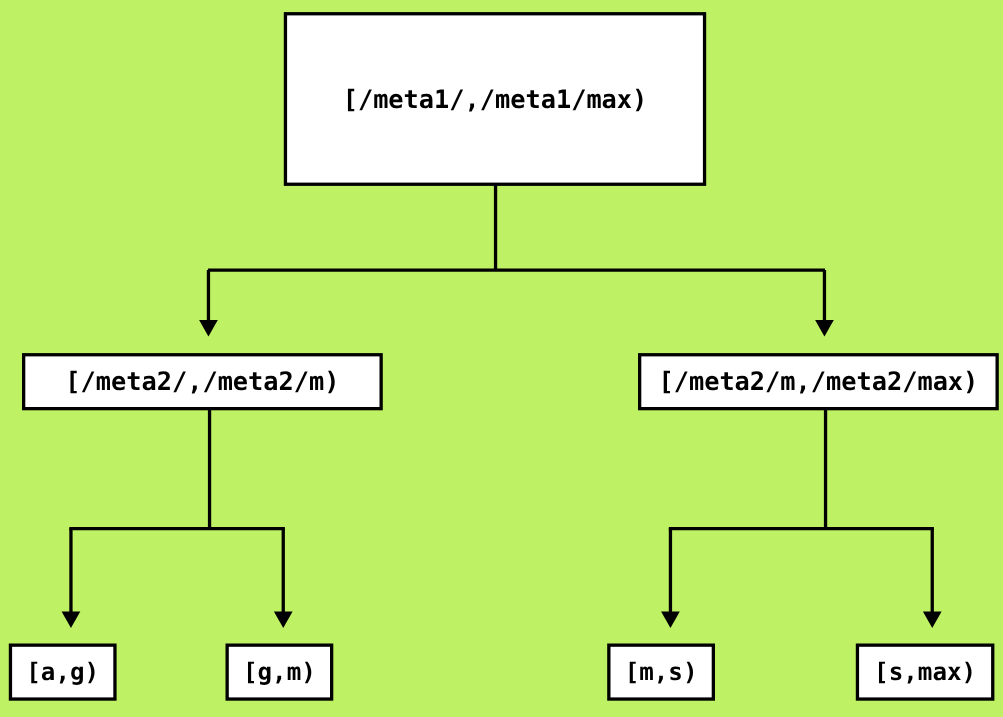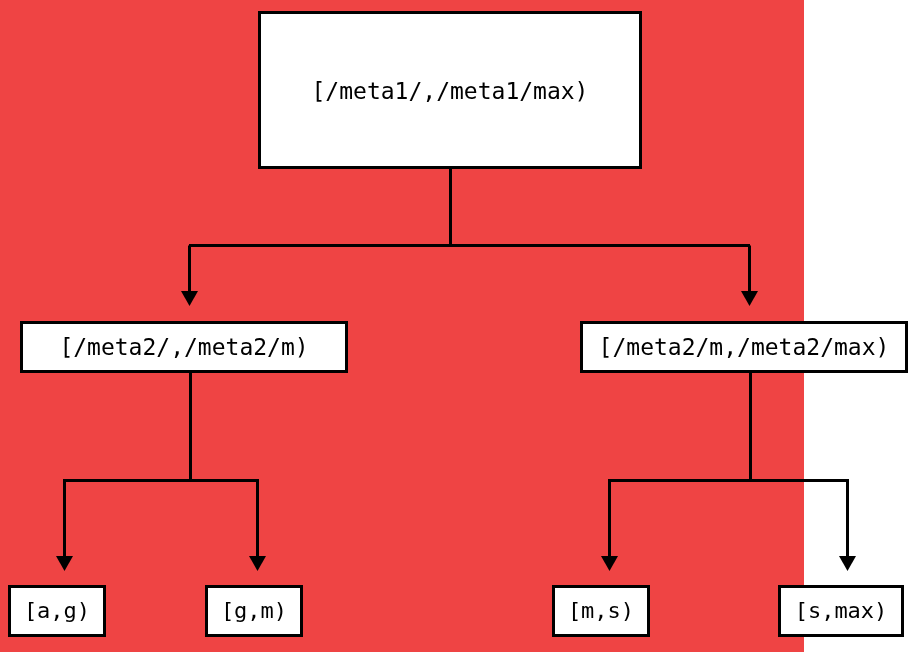--- a/index.html
+++ b/index.html
@@ -8,23 +8,24 @@
     background: #ffffff;
   }
   body {
     width: 912px;
     height: 652px;
     font-family: "DejaVu Sans Mono", "Liberation Mono", monospace;
     overflow: hidden;
   }
   #diagram-root {
     position: relative;
-    width: 804px;
+    width: 912px;
     height: 652px;
-    background: #ef4444;
+    background: #bef264;
+    font-weight: bold;
   }
   svg.tree-canvas {
     position: absolute;
     top: 0;
     left: 0;
     width: 912px;
     height: 652px;
     display: block;
   }
   .node-box {

